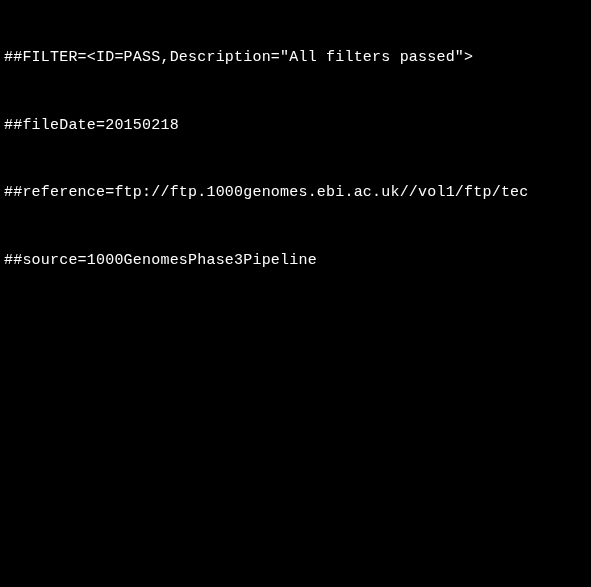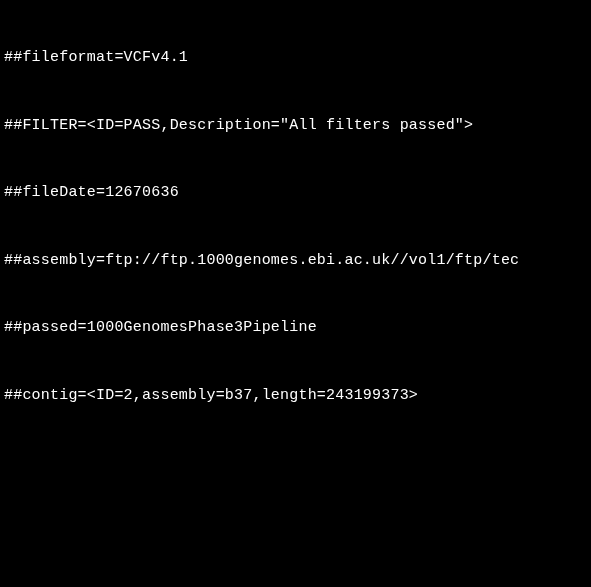--- a/index.html
+++ b/index.html
@@ -17,26 +17,24 @@
     color: #ffffff;
     white-space: pre;
     padding: 2px 0 0 4px;
     letter-spacing: 0.2px;
   }
 </style>
 </head>
 <body>
 
 <div class="terminal">
-  <div>##fileformat=VCFv4.1</div>
   <div>##FILTER=&lt;ID=PASS,Description="All filters passed"&gt;</div>
-  <div>##fileDate=12670636</div>
-  <div>##assembly=ftp://ftp.1000genomes.ebi.ac.uk//vol1/ftp/tec</div>
-  <div>##passed=1000GenomesPhase3Pipeline</div>
-  <div>##contig=&lt;ID=2,assembly=b37,length=243199373&gt;</div>
+  <div>##fileDate=20150218</div>
+  <div>##reference=ftp://ftp.1000genomes.ebi.ac.uk//vol1/ftp/tec</div>
+  <div>##source=1000GenomesPhase3Pipeline</div>
   
   
   
   
   
   
   
   
   
   

